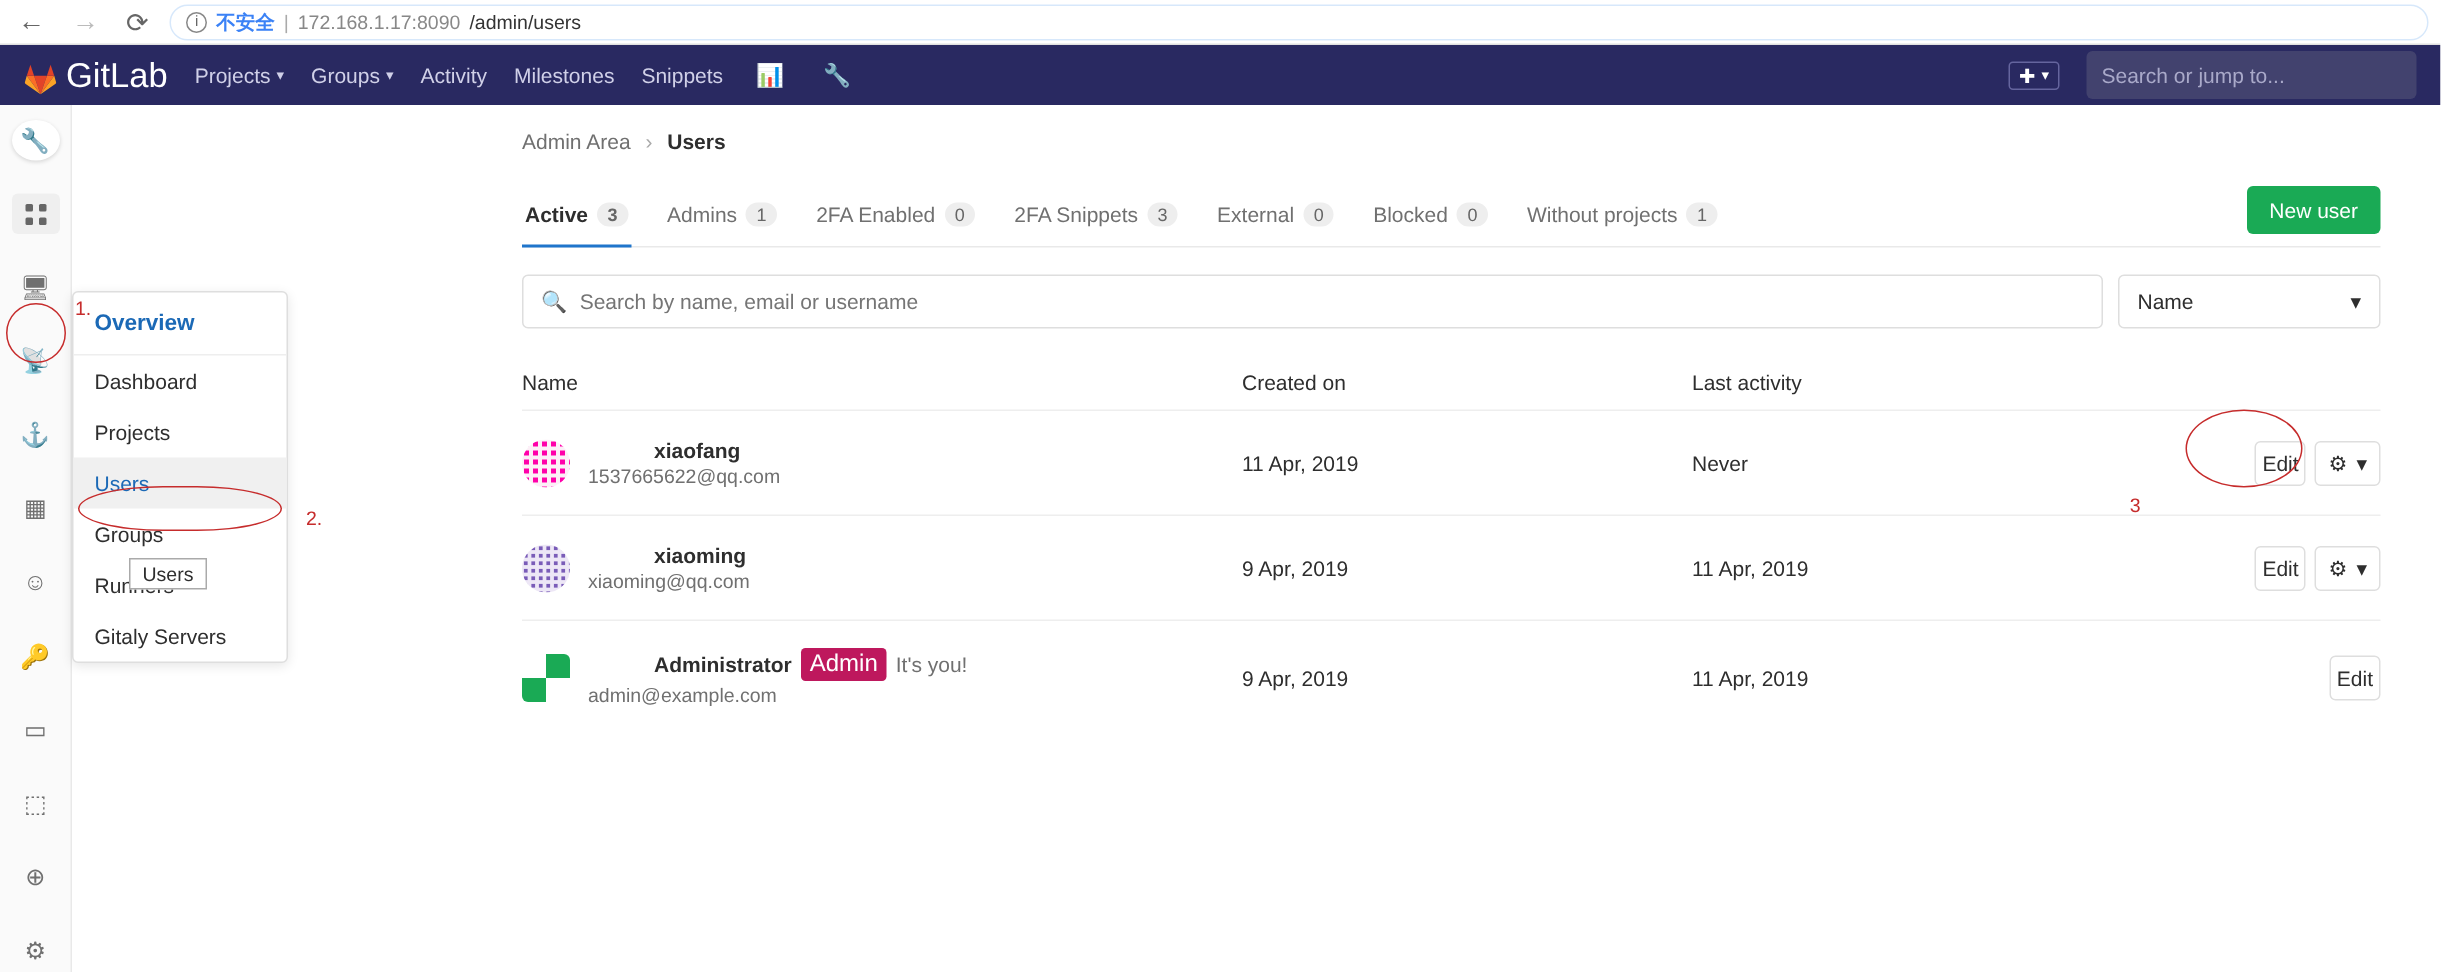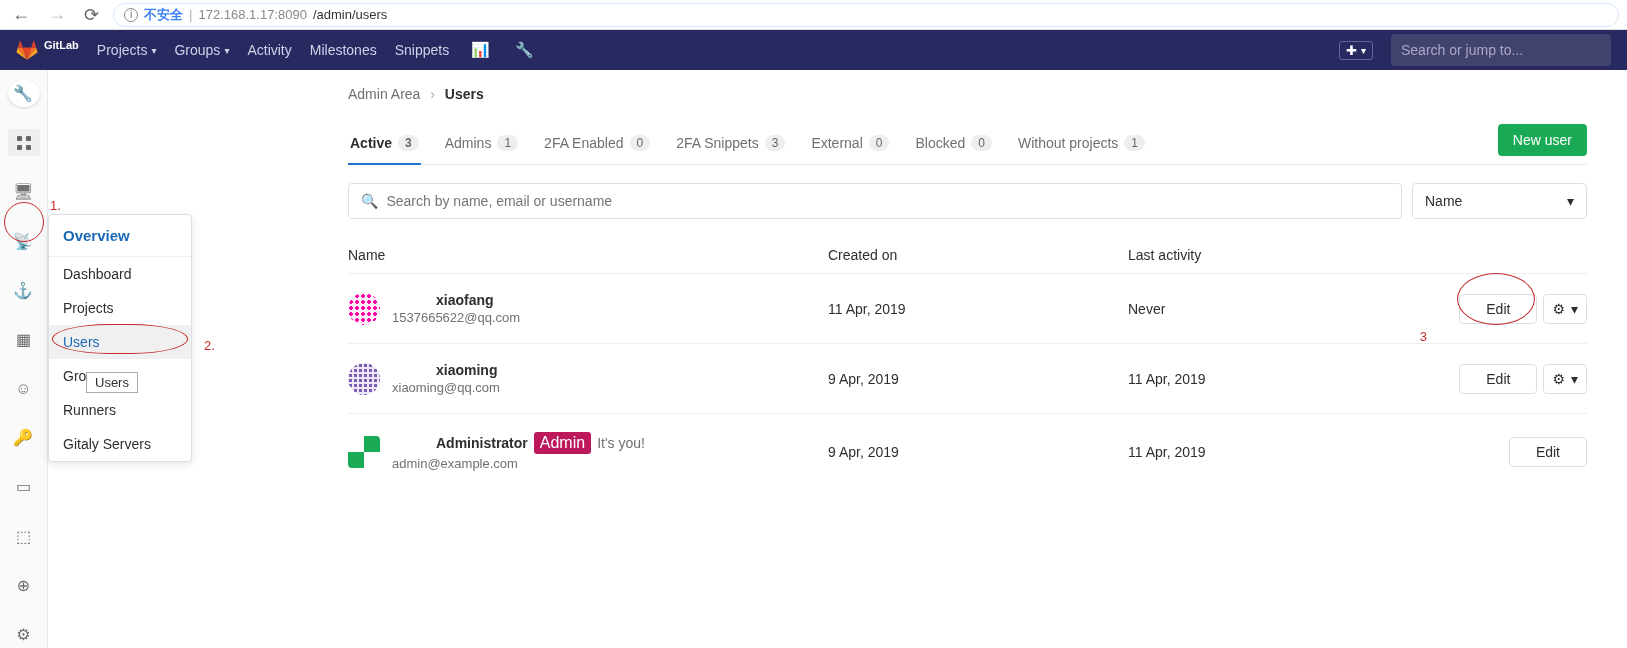--- a/index.html
+++ b/index.html
@@ -11,38 +11,38 @@
 .browser-bar .nav-btn.disabled { color: #bbb; }
 .browser-bar .url-box { flex: 1; border: 1px solid #d7e8fb; border-radius: 14px; height: 24px; display: flex; align-items: center; padding: 0 10px; font-size: 13px; color: #333; gap: 6px; }
 .browser-bar .info-icon { color: #666; font-size: 13px; border: 1px solid #888; border-radius: 50%; width: 14px; height: 14px; display: inline-flex; align-items: center; justify-content: center; font-size: 10px; }
 .browser-bar .insecure { color: #3b82f6; font-weight: bold; }
 .browser-bar .sep { color: #aaa; }
 .browser-bar .host-port { color: #888; }
 .browser-bar .path { color: #333; }
 
 
 .topnav { background: #292961; color: #fff; height: 40px; display: flex; align-items: center; padding: 0 16px; gap: 18px; }
-.topnav .logo { display: flex; align-items: flex-start; gap: 6px; font-weight: 700; font-size: 11px; }
+.topnav .logo { display: flex; align-items: flex-end; gap: 6px; font-weight: 400; font-size: 23px; }
 .topnav .logo svg { width: 22px; height: 22px; }
 .topnav .nav-item { color: #d0d0e8; font-size: 14px; cursor: pointer; display: flex; align-items: center; gap: 4px; }
 .topnav .chev { font-size: 10px; }
 .topnav .spacer { flex: 1; }
 .topnav .icon-btn { color: #d0d0e8; font-size: 15px; padding: 0 4px; cursor: pointer; }
 .topnav .plus-box { border: 1px solid #65659e; border-radius: 3px; padding: 1px 6px; font-size: 13px; display: flex; align-items: center; gap: 4px; }
 .topnav .search { background: #42426e; border-radius: 4px; height: 28px; width: 220px; display: flex; align-items: center; padding: 16px 10px; color: #a9a9c9; font-size: 14px; }
 
 
 .shell { display: flex; height: calc(100vh - 70px); }
 .leftrail { width: 48px; background: #fafafa; border-right: 1px solid #e9e9e9; display: flex; flex-direction: column; align-items: center; padding-top: 10px; gap: 22px; position: relative; }
 .leftrail .rail-icon { color: #707070; font-size: 16px; cursor: pointer; width: 32px; height: 32px; display: flex; align-items: center; justify-content: center; border-radius: 4px; }
 .leftrail .rail-icon.active { background: #efefef; }
 .leftrail .wrench-circle { background: #fff; border-radius: 50%; box-shadow: 0 1px 3px rgba(0,0,0,0.15); }
 
 
-.submenu { position: absolute; left: 48px; top: 144px; width: 144px; background: #fff; border: 1px solid #dedede; border-radius: 4px; box-shadow: 0 2px 8px rgba(0,0,0,0.1); z-index: 20; }
+.submenu { position: absolute; left: 48px; top: 124px; width: 144px; background: #fff; border: 1px solid #dedede; border-radius: 4px; box-shadow: 0 2px 8px rgba(0,0,0,0.1); z-index: 20; }
 .submenu .sm-header { padding: 12px 14px; font-weight: 600; color: #1b69b6; border-bottom: 1px solid #eee; font-size: 15px; }
 .submenu .sm-item { padding: 9px 14px; color: #2e2e2e; cursor: pointer; font-size: 14px; }
 .submenu .sm-item.sel { background: #f0f0f0; color: #1b69b6; }
 
 
 .anno { position: absolute; color: #c62c2c; font-size: 13px; pointer-events: none; z-index: 30; }
 .circle-anno { position: absolute; border: 1.5px solid #c62c2c; border-radius: 50%; pointer-events: none; z-index: 25; }
 
 
 .tooltip-box { position: absolute; left: 86px; top: 302px; background: #fff; border: 1px solid #aaa; padding: 2px 8px; font-size: 13px; z-index: 40; }
@@ -77,21 +77,21 @@
 .avatar.purple { background: radial-gradient(circle, #7a5cb8 1.5px, transparent 1.5px); background-size: 5px 5px; background-color: #ede7f6; }
 .avatar.green { background: conic-gradient(#1aaa55 0 25%, #fff 0 50%, #1aaa55 0 75%, #fff 0); border-radius: 4px; }
 .user-info { flex: 0 0 436px; }
 .user-name-line { display: flex; align-items: center; gap: 6px; margin-left: 44px; }
 .user-name { font-weight: 600; color: #2e2e2e; }
 .user-email { color: #707070; font-size: 13px; margin-top: 2px; }
 .admin-badge { background: #be185d; color: #fff; font-size: 16px; padding: 2px 6px; border-radius: 3px; }
 .its-you { color: #707070; font-size: 14px; }
 .cell { color: #2e2e2e; }
 .actions { display: flex; gap: 6px; justify-content: flex-end; align-items: center; }
-.btn-edit { background: #fff; border: 1px solid #dedede; border-radius: 4px; padding: 6px 26px; font-size: 14px; cursor: pointer; color: #2e2e2e; }
+.btn-edit { background: #fff; border: 1px solid #dedede; border-radius: 4px; padding: 6px 4px; font-size: 14px; cursor: pointer; color: #2e2e2e; }
 .btn-gear { background: #fff; border: 1px solid #dedede; border-radius: 4px; padding: 6px 8px; font-size: 14px; cursor: pointer; display: flex; align-items: center; gap: 6px; color: #2e2e2e; }
 </style>
 </head>
 <body>
 
 <div class="browser-bar">
   <span class="nav-btn">←</span>
   <span class="nav-btn disabled">→</span>
   <span class="nav-btn">⟳</span>
   <div class="url-box">

